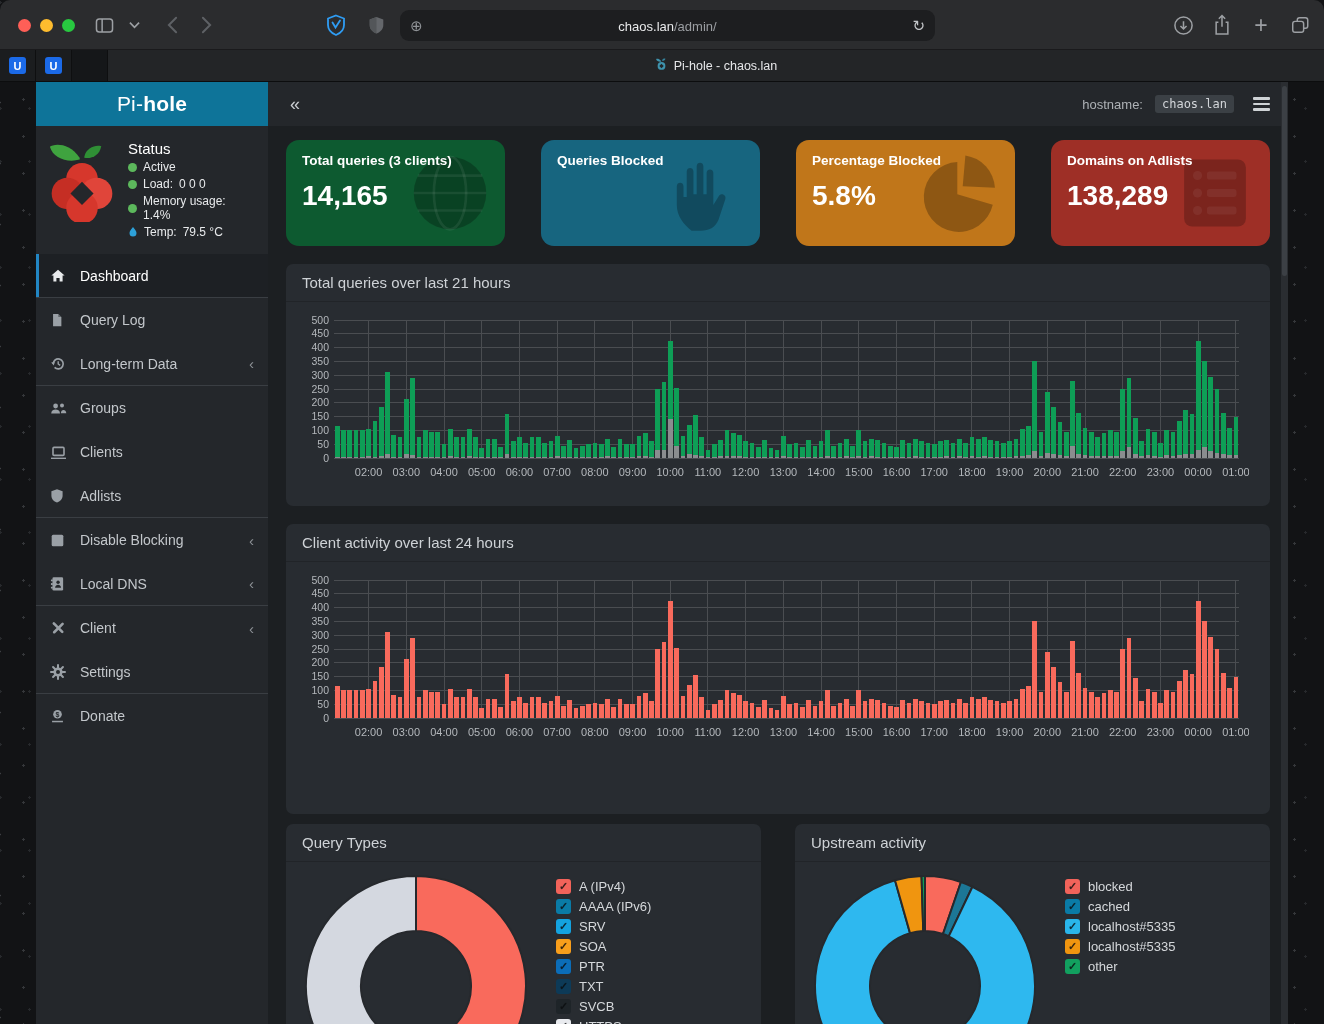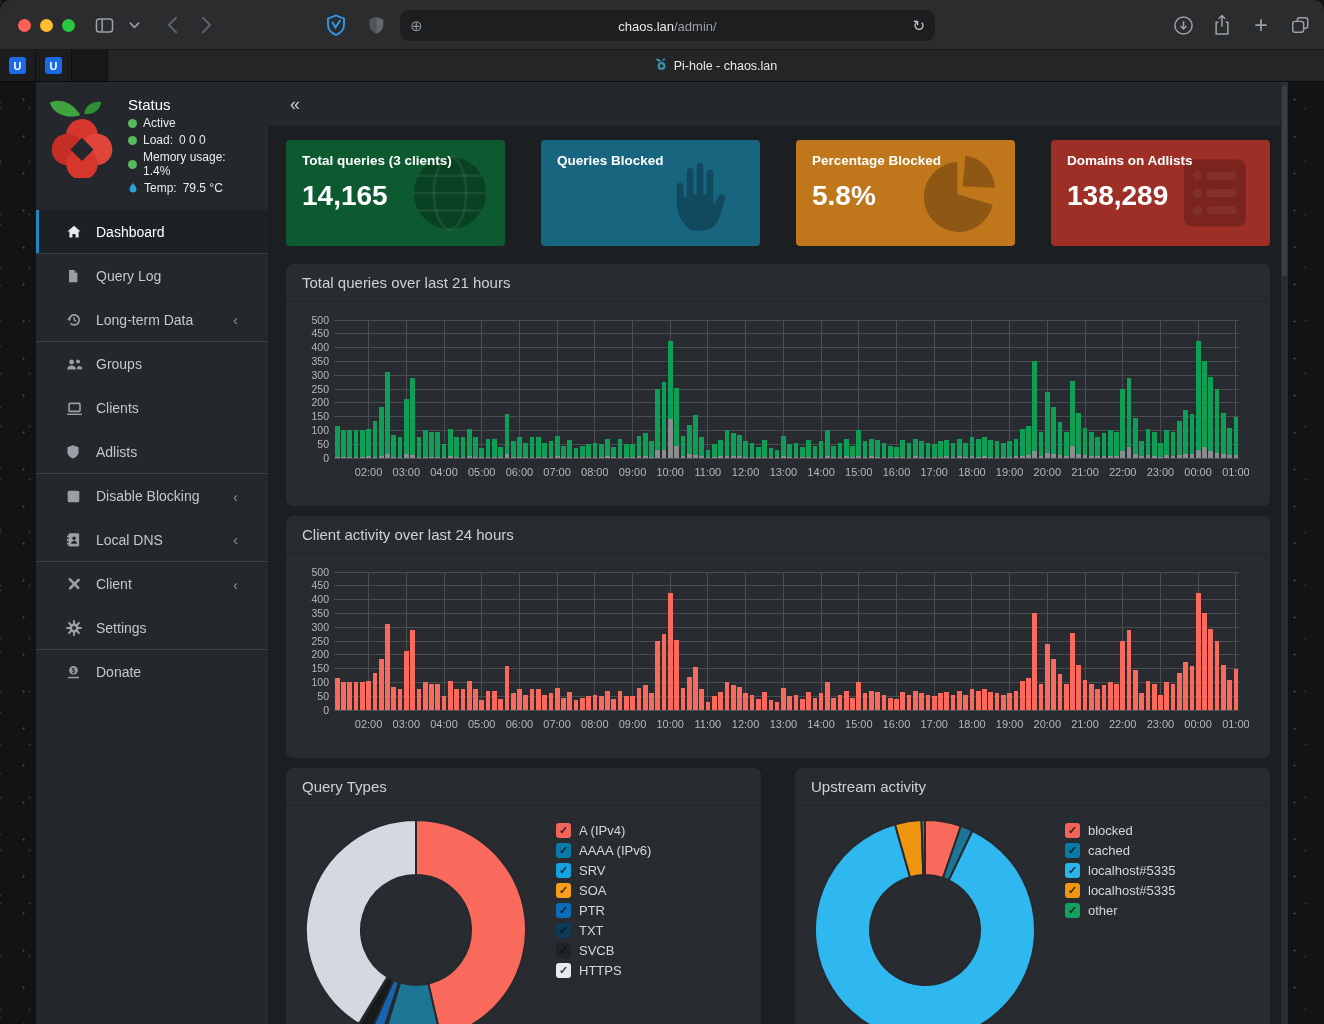--- a/index.html
+++ b/index.html
@@ -53,21 +53,21 @@
   .sidebar { width:232px; background:#24272b; flex-shrink:0; display:flex; flex-direction:column; }
   .brand { height:44px; background:#0e7499; color:#fff; display:flex; align-items:center;
     justify-content:center; font-size:21px; letter-spacing:.2px; }
   .brand b { font-weight:bold; }
   .status-box { display:flex; padding:12px 10px 12px 8px; gap:8px; min-height:110px; }
   .status-info { font-size:12px; color:#e8eaec; padding-top:2px; }
   .status-info .st-title { font-size:15px; font-weight:normal; margin-bottom:3px; color:#fff; }
   .st-row { display:flex; align-items:center; gap:6px; margin-bottom:3px; font-size:12px; }
   .st-dot { width:9px; height:9px; border-radius:50%; background:#5cb85c; flex-shrink:0; }
   .menu { flex:1; }
-  .menu-item { height:44px; display:flex; align-items:center; padding:0 30px;
+  .menu-item { height:44px; display:flex; align-items:center; padding:0 14px;
     color:#c3c7cb; font-size:14px; cursor:pointer; position:relative;text-align:right; }
   .menu-item .mi-icon { width:20px; margin-right:10px; color:#9aa0a6; display:flex; }
   .menu-item.active { background:#1d2024; color:#fff; box-shadow:inset 3px 0 0 #2286c3; }
   .menu-item.active .mi-icon { color:#e8eaec; }
   .menu-item.divided { border-bottom:1px solid #3a3e43; }
   .mi-chev { margin-left:auto; color:#8d9196; font-size:15px; }
 
   
   .main { flex:1; display:flex; flex-direction:column; position:relative; }
   .main-header { height:44px; background:#24272b; display:flex; align-items:center;
@@ -76,31 +76,31 @@
   .hh-right { margin-left:auto; display:flex; align-items:center; gap:12px; }
   .hostname-label { color:#aeb2b6; font-size:13px; }
   .hostname-code { font-family:"DejaVu Sans Mono", monospace; font-size:12px;
     color:#d3d6da; background:#3b4045; padding:2px 7px; border-radius:3px; }
   .hamburger { width:30px; height:30px; display:flex; flex-direction:column;
     justify-content:center; gap:3px; align-items:center; cursor:pointer; }
   .hamburger span { width:17px; height:2.5px; background:#cfd3d6; border-radius:1px; }
 
   .content { flex:1; padding:14px 18px 0 18px; overflow:hidden; }
   .cards { display:flex; gap:36px; }
-  .card { flex:1; height:106px; border-radius:4px; position:relative; overflow:hidden;
+  .card { flex:1; height:106px; border-radius:13px; position:relative; overflow:hidden;
     padding:13px 16px; color:#fff; }
   .card .c-label { font-size:13.5px; font-weight:600; position:relative; z-index:2; }
   .card .c-value { font-size:28px; font-weight:800; margin-top:12px; position:relative; z-index:2; }
   .card .c-icon { position:absolute; right:12px; top:10px; width:86px; height:86px; z-index:1; }
 
   .panel { background:#282c31; border-radius:7px; }
   .panel-title { padding:10px 16px; font-size:15px; color:#ced2d6;
     border-bottom:1px solid #212428; }
   .panel.tall { margin-top:18px; height:242px; }
-  .panel.tall2 { margin-top:10px; height:242px; }
+  .panel.tall2 { margin-top:18px; height:290px; }
   .chart-wrap { padding:8px 10px 0 8px; }
   .bottom-row { display:flex; gap:34px; margin-top:10px; }
   .panel.half { flex:1; height:430px; }
   .donut-wrap { display:flex; padding:8px 14px; }
   .legend { margin-left:24px; margin-top:6px; }
   .lg-row { display:flex; align-items:center; height:20px; }
   .lg-box { width:15px; height:15px; border-radius:3px; display:flex; align-items:center;
     justify-content:center; font-size:11px; font-weight:bold; color:rgba(10,12,14,.8); }
   .lg-label { margin-left:8px; font-size:13px; color:#d5d8db; }
 
@@ -197,20 +197,24 @@
     </div>
   </div>
 
   <div class="page">
     <div class="app">
       <div class="scrolltrack">
           <div class="scrollthumb"></div>
         </div>
 
       <aside class="sidebar">
+        <div class="brand">
+            <span>Pi-</span>
+            <b>hole</b>
+          </div>
         <div class="status-box">
           <span>
             <svg width="76" height="84" viewBox="0 0 64 72">
               <path d="M30 17C21 3 7 5 4.5 7.5 7 17 19 21.5 30 18.5z" fill="#3fa33f"></path>
               <path d="M34 16c1.5-8 10-10.5 14.5-9-1.5 7.5-7.5 11-14.5 10z" fill="#2f8f35"></path>
               <circle cx="32" cy="35" r="13.5" fill="#d6372c"></circle>
               <circle cx="19.5" cy="47.5" r="13.5" fill="#c52e24"></circle>
               <circle cx="44.5" cy="47.5" r="13.5" fill="#e0453a"></circle>
               <circle cx="32" cy="60" r="13.5" fill="#d6372c"></circle>
               <rect x="25" y="40.5" width="14" height="14" transform="rotate(45 32 47.5)" fill="#24272b"></rect>
@@ -362,20 +366,29 @@
                 </svg>
               </span>
               <span>Donate</span>
             </div>
           </nav>
       </aside>
 
       <div class="main">
         <header class="main-header">
           <span class="collapse">«</span>
+          <div class="hh-right">
+            <span class="hostname-label">hostname:</span>
+            <span class="hostname-code">chaos.lan</span>
+            <div class="hamburger">
+                <span></span>
+                <span></span>
+                <span></span>
+              </div>
+          </div>
         </header>
 
         <div class="content">
           <div class="cards" id="cards">
               <div class="card" style="background: rgb(13, 90, 48);">
                 <div class="c-label">Total queries (3 clients)</div>
                 <div class="c-value">14,165</div>
                 <div class="c-icon"><svg width="86" height="86" viewBox="0 0 64 64">
                     <circle cx="32" cy="32" r="27" fill="rgba(0,0,0,.26)"></circle>
                     <g fill="none" stroke="rgba(255,255,255,.07)" stroke-width="2">

